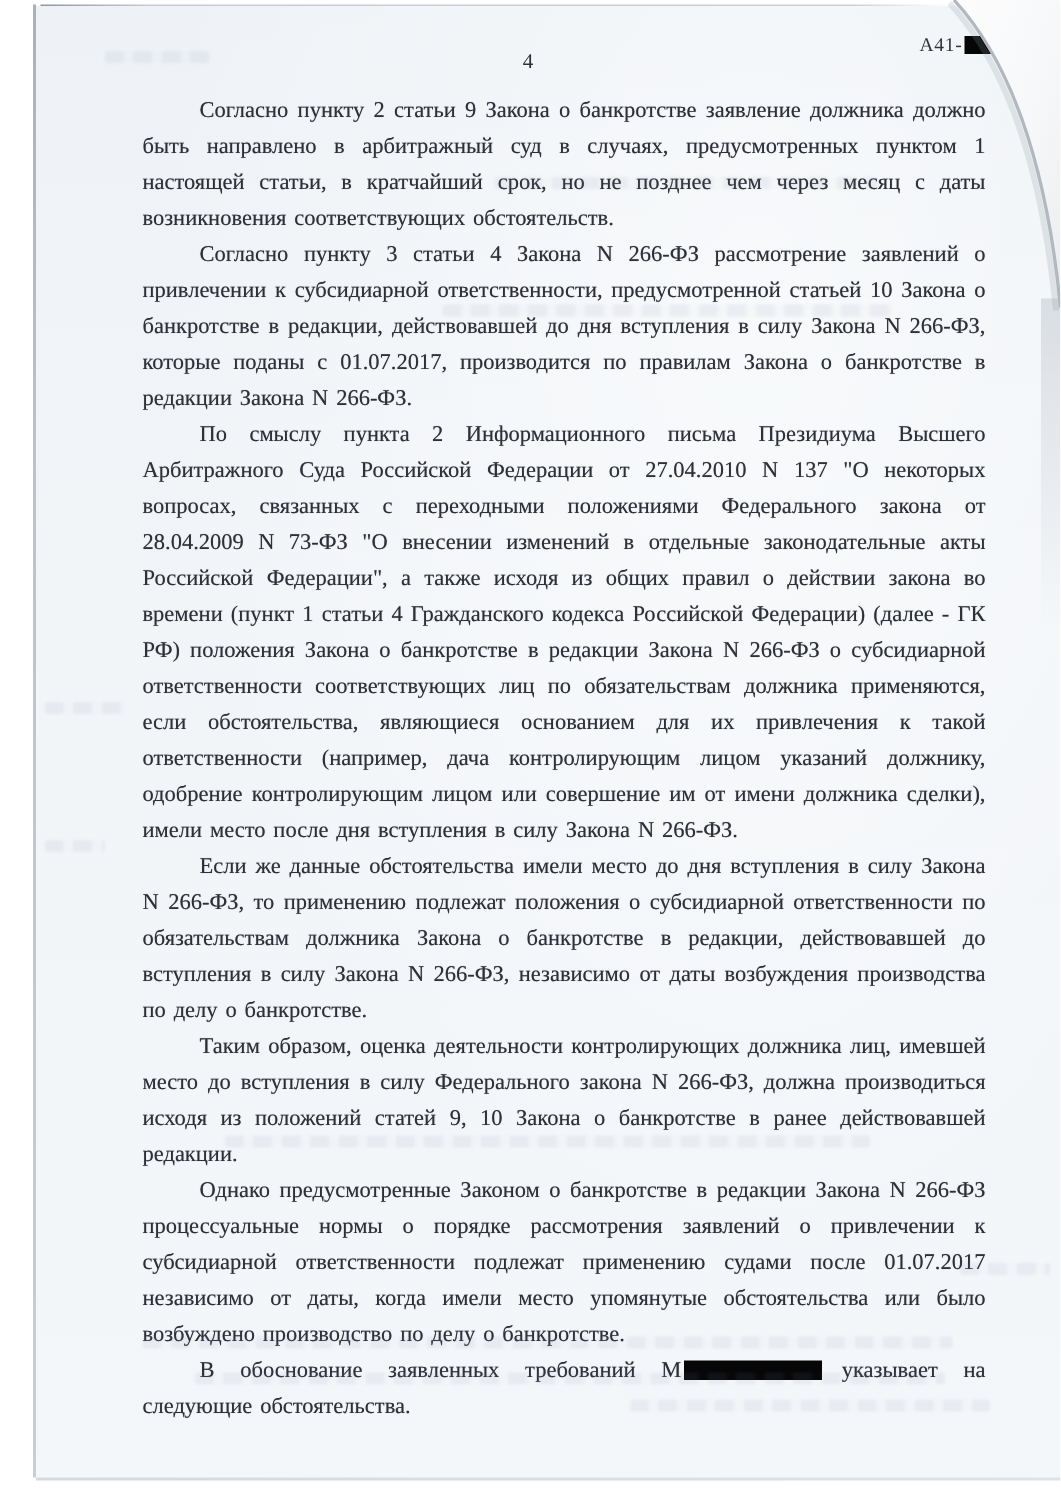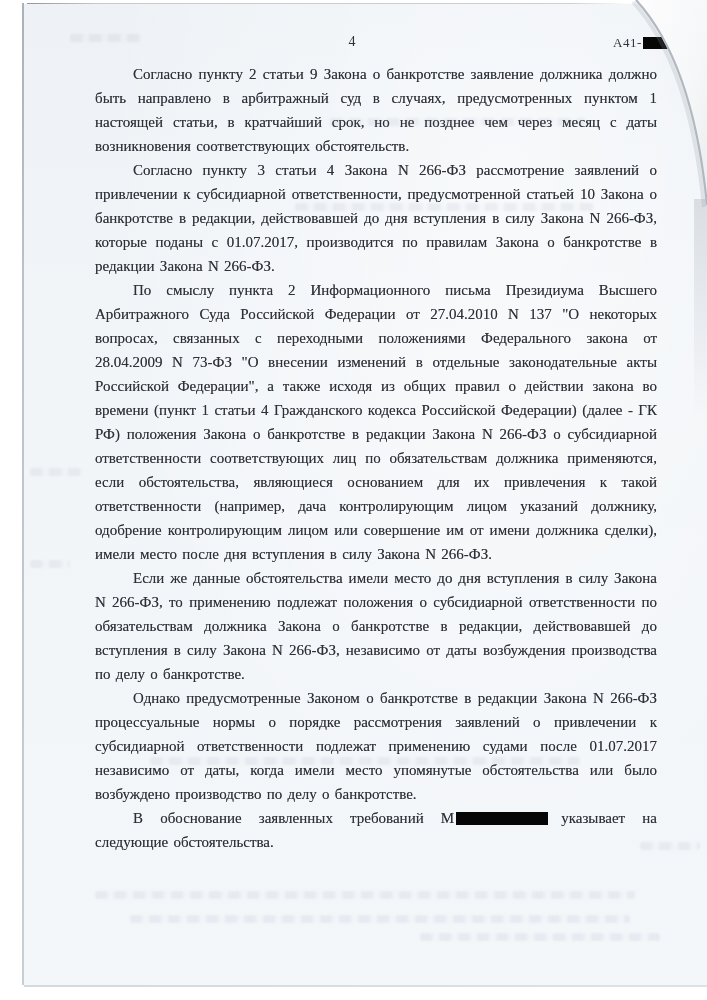--- a/index.html
+++ b/index.html
@@ -33,21 +33,21 @@
     position:absolute;right:0;top:195px;width:13px;height:220px;
     background:linear-gradient(180deg,rgba(150,158,168,.28),rgba(150,158,168,0));
   }
   .fold{position:absolute;top:0;right:0;}
   
   .pagenum{
     position:absolute;left:318px;top:30px;width:20px;text-align:center;
     font-size:14px;color:#2f3138;
   }
   .case{
-    position:absolute;left:589px;top:31px;
+    position:absolute;left:589px;top:18px;
     font-size:13px;color:#33353c;letter-spacing:.5px;white-space:nowrap;
   }
   .redact{display:inline-block;background:#060606;}
   .redact.sm{width:30px;height:12px;vertical-align:-2px;margin-left:1px;}
   .redact.lg{width:92px;height:13px;vertical-align:-2px;margin-left:2px;margin-right:13px;}
   
   .bodytext{
     position:absolute;left:71px;top:58px;width:562px;
     font-size:15px;line-height:24px;color:#2e3037;
     text-align:justify;word-spacing:1.5px;
@@ -75,20 +75,21 @@
 
     <span class="pagenum">4</span>
 
     <span class="case"><span>А41-</span><span class="redact sm"></span></span>
 
     <div class="bodytext">
       <p>Согласно пункту 2 статьи 9 Закона о банкротстве заявление должника должно быть направлено в арбитражный суд в случаях, предусмотренных пунктом 1 настоящей статьи, в кратчайший срок, но не позднее чем через месяц с даты возникновения соответствующих обстоятельств.</p>
       <p>Согласно пункту 3 статьи 4 Закона N 266-ФЗ рассмотрение заявлений о привлечении к субсидиарной ответственности, предусмотренной статьей 10 Закона о банкротстве в редакции, действовавшей до дня вступления в силу Закона N 266-ФЗ, которые поданы с 01.07.2017, производится по правилам Закона о банкротстве в редакции Закона N 266-ФЗ.</p>
       <p>По смыслу пункта 2 Информационного письма Президиума Высшего Арбитражного Суда Российской Федерации от 27.04.2010 N 137 "О некоторых вопросах, связанных с переходными положениями Федерального закона от 28.04.2009 N 73-ФЗ "О внесении изменений в отдельные законодательные акты Российской Федерации", а также исходя из общих правил о действии закона во времени (пункт 1 статьи 4 Гражданского кодекса Российской Федерации) (далее - ГК РФ) положения Закона о банкротстве в редакции Закона N 266-ФЗ о субсидиарной ответственности соответствующих лиц по обязательствам должника применяются, если обстоятельства, являющиеся основанием для их привлечения к такой ответственности (например, дача контролирующим лицом указаний должнику, одобрение контролирующим лицом или совершение им от имени должника сделки), имели место после дня вступления в силу Закона N 266-ФЗ.</p>
       <p>Если же данные обстоятельства имели место до дня вступления в силу Закона N 266-ФЗ, то применению подлежат положения о субсидиарной ответственности по обязательствам должника Закона о банкротстве в редакции, действовавшей до вступления в силу Закона N 266-ФЗ, независимо от даты возбуждения производства по делу о банкротстве.</p>
+      <p>Таким образом, оценка деятельности контролирующих должника лиц, имевшей место до вступления в силу Федерального закона N 266-ФЗ, должна производиться исходя из положений статей 9, 10 Закона о банкротстве в ранее действовавшей редакции.</p>
       <p>Однако предусмотренные Законом о банкротстве в редакции Закона N 266-ФЗ процессуальные нормы о порядке рассмотрения заявлений о привлечении к субсидиарной ответственности подлежат применению судами после 01.07.2017 независимо от даты, когда имели место упомянутые обстоятельства или было возбуждено производство по делу о банкротстве.</p>
       <p><span>В обоснование заявленных требований М</span><span class="redact lg"></span><span>указывает на следующие обстоятельства.</span></p>
     </div>
 
     <div class="fold-shadow-right"></div>
   </div>
 
   <div class="ghost" style="left:70px;top:34px;width:70px;"></div>
   <div class="ghost" style="left:330px;top:118px;width:255px;"></div>
   <div class="ghost" style="left:295px;top:203px;width:300px;"></div>

